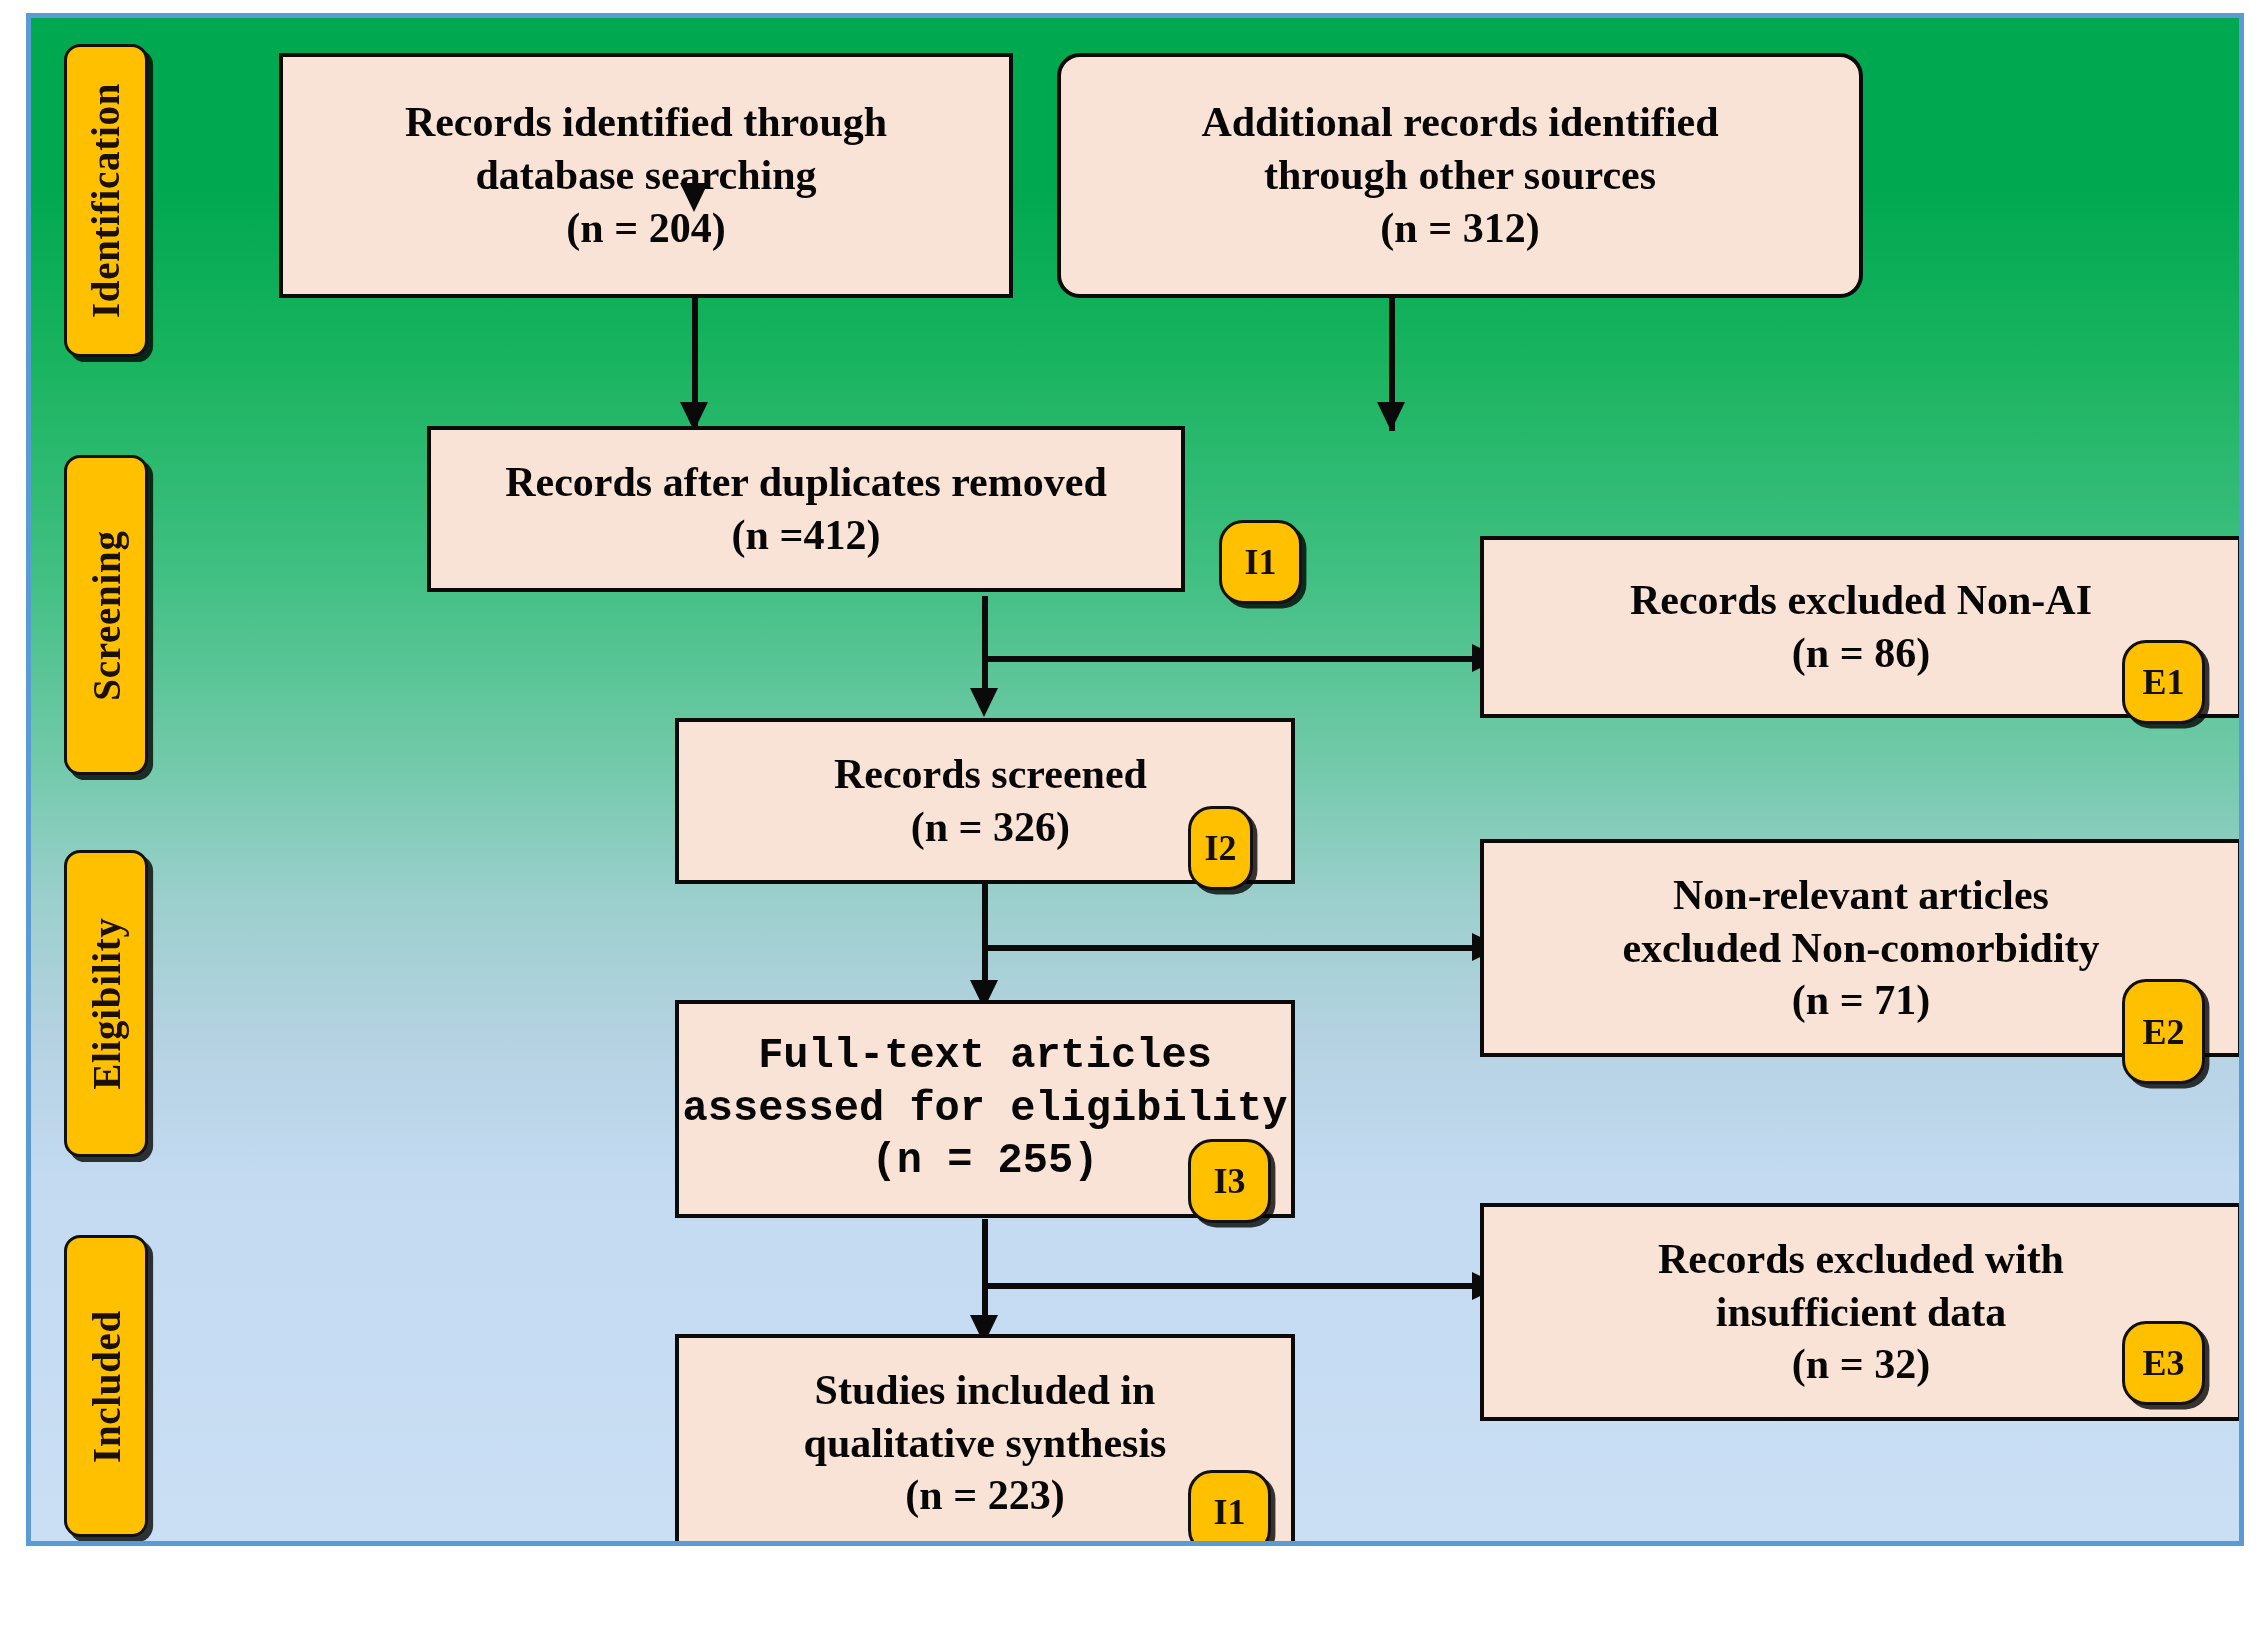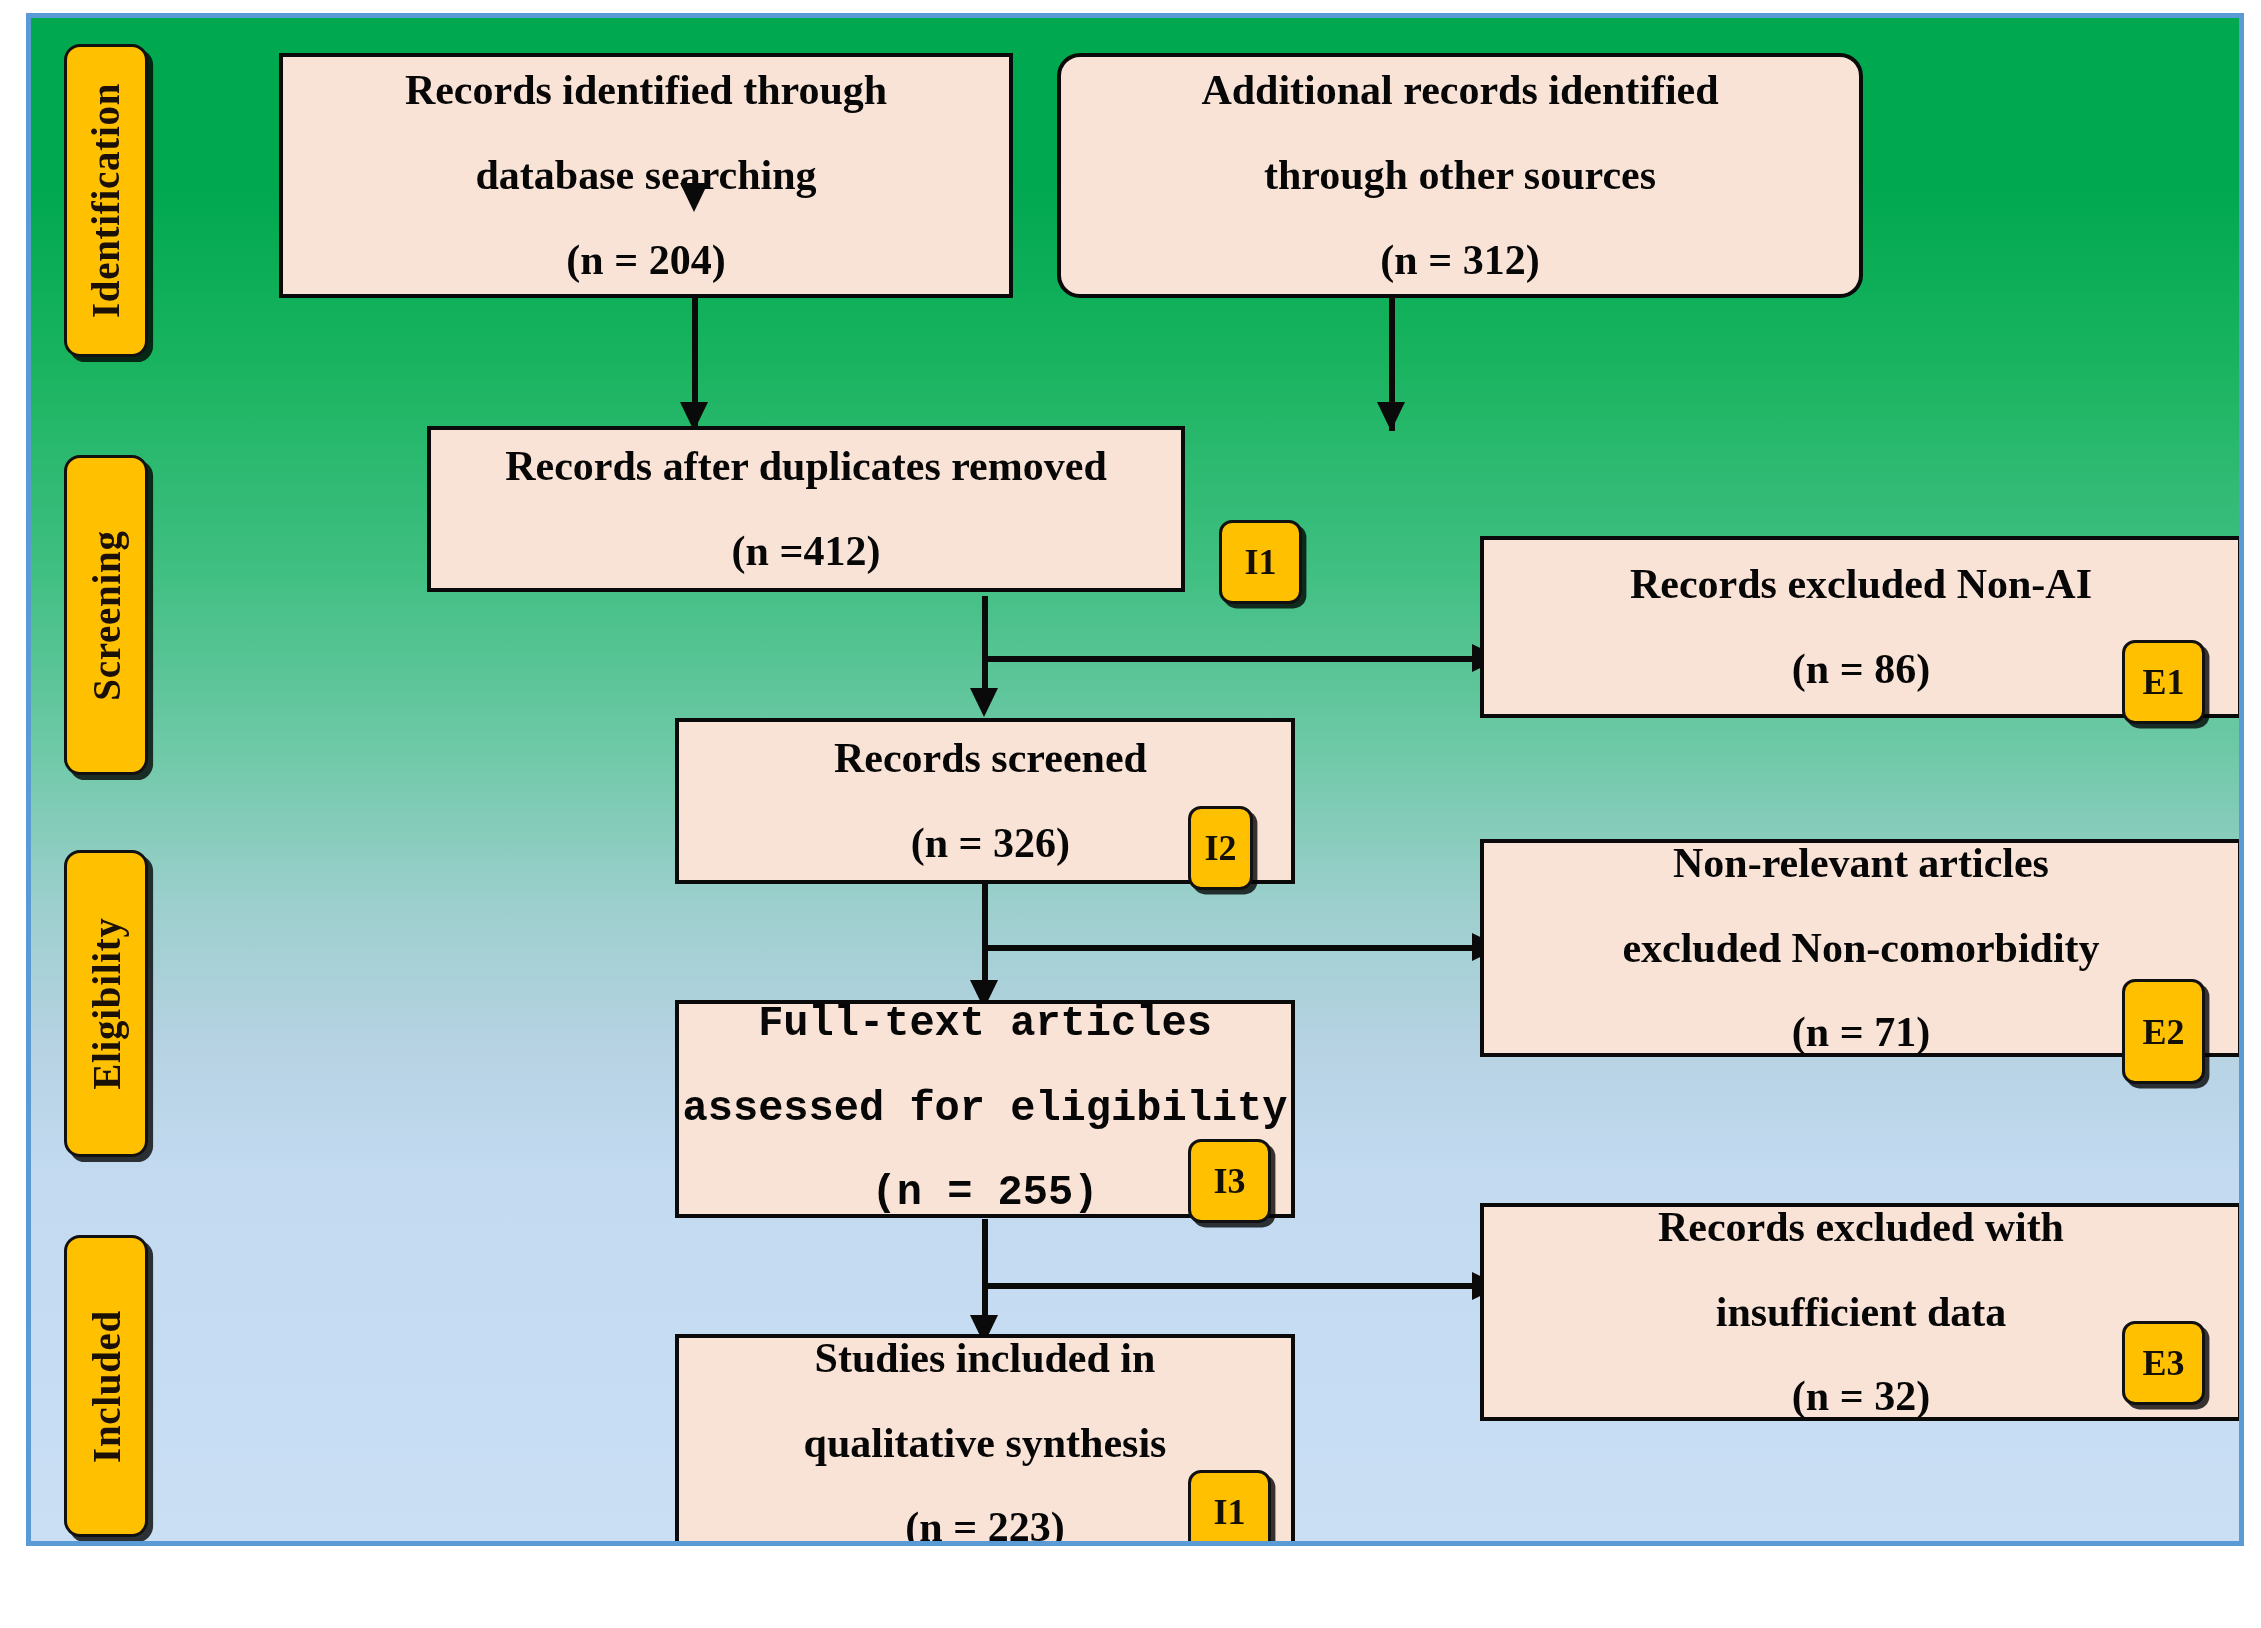--- a/index.html
+++ b/index.html
@@ -68,30 +68,29 @@
     display: flex;
     flex-direction: column;
     align-items: center;
     justify-content: center;
     text-align: center;
     color: #070707;
     font-weight: bold;
     font-size: 42px;
     line-height: 1.26;
     padding: 4.4px 10.2px;
-    gap: 32px;
   }
   .pbox .line { display: block; white-space: nowrap; }
 
   
   .badge {
     position: absolute;
     background: #ffc000;
     border: 3.6px solid #111111;
-    border-radius: 13px;
+    border-radius: 24px;
     box-shadow: 4.4px 4.4px 0 rgba(0,0,0,0.78);
     box-sizing: border-box;
     display: flex;
     align-items: center;
     justify-content: center;
     font-weight: bold;
     font-size: 36px;
     color: #141006;
     line-height: 1;
   }

